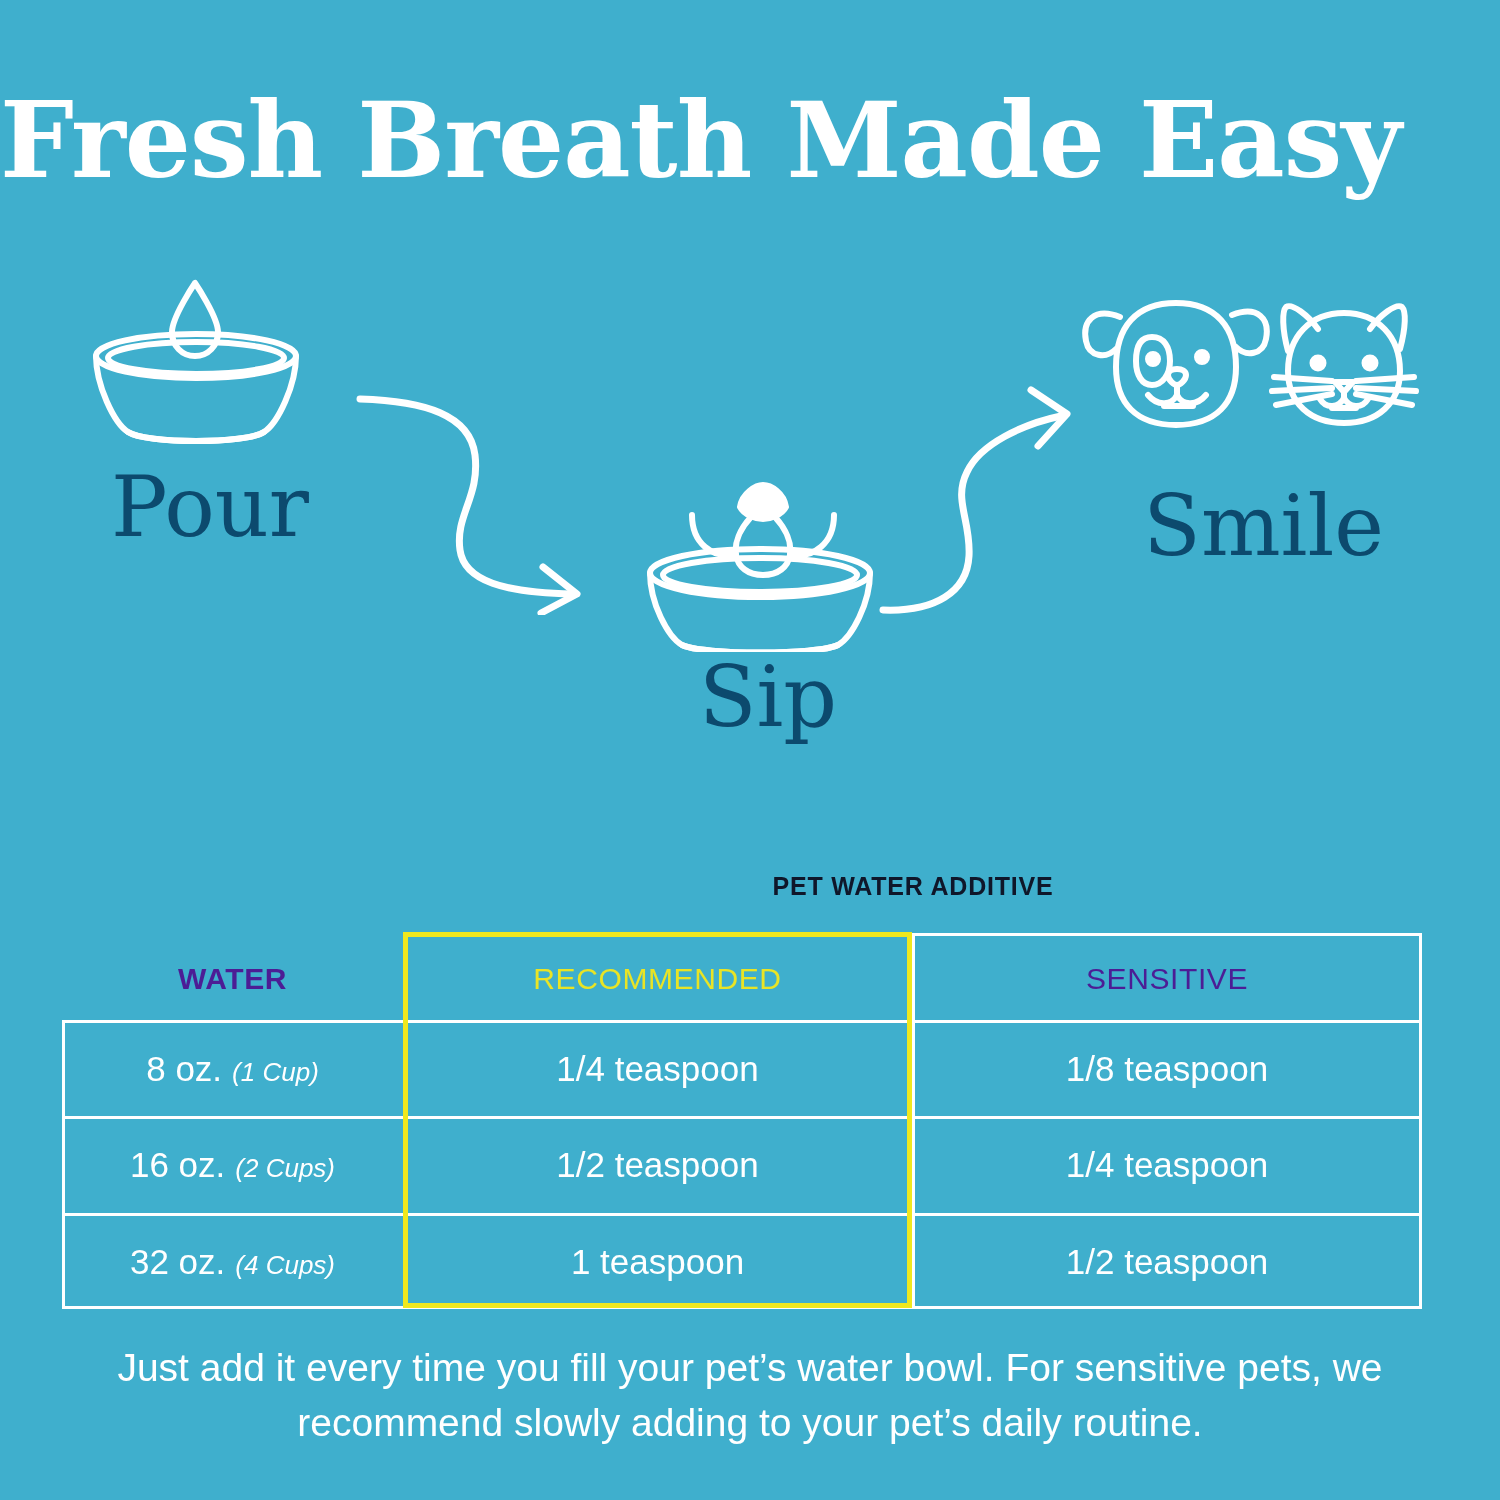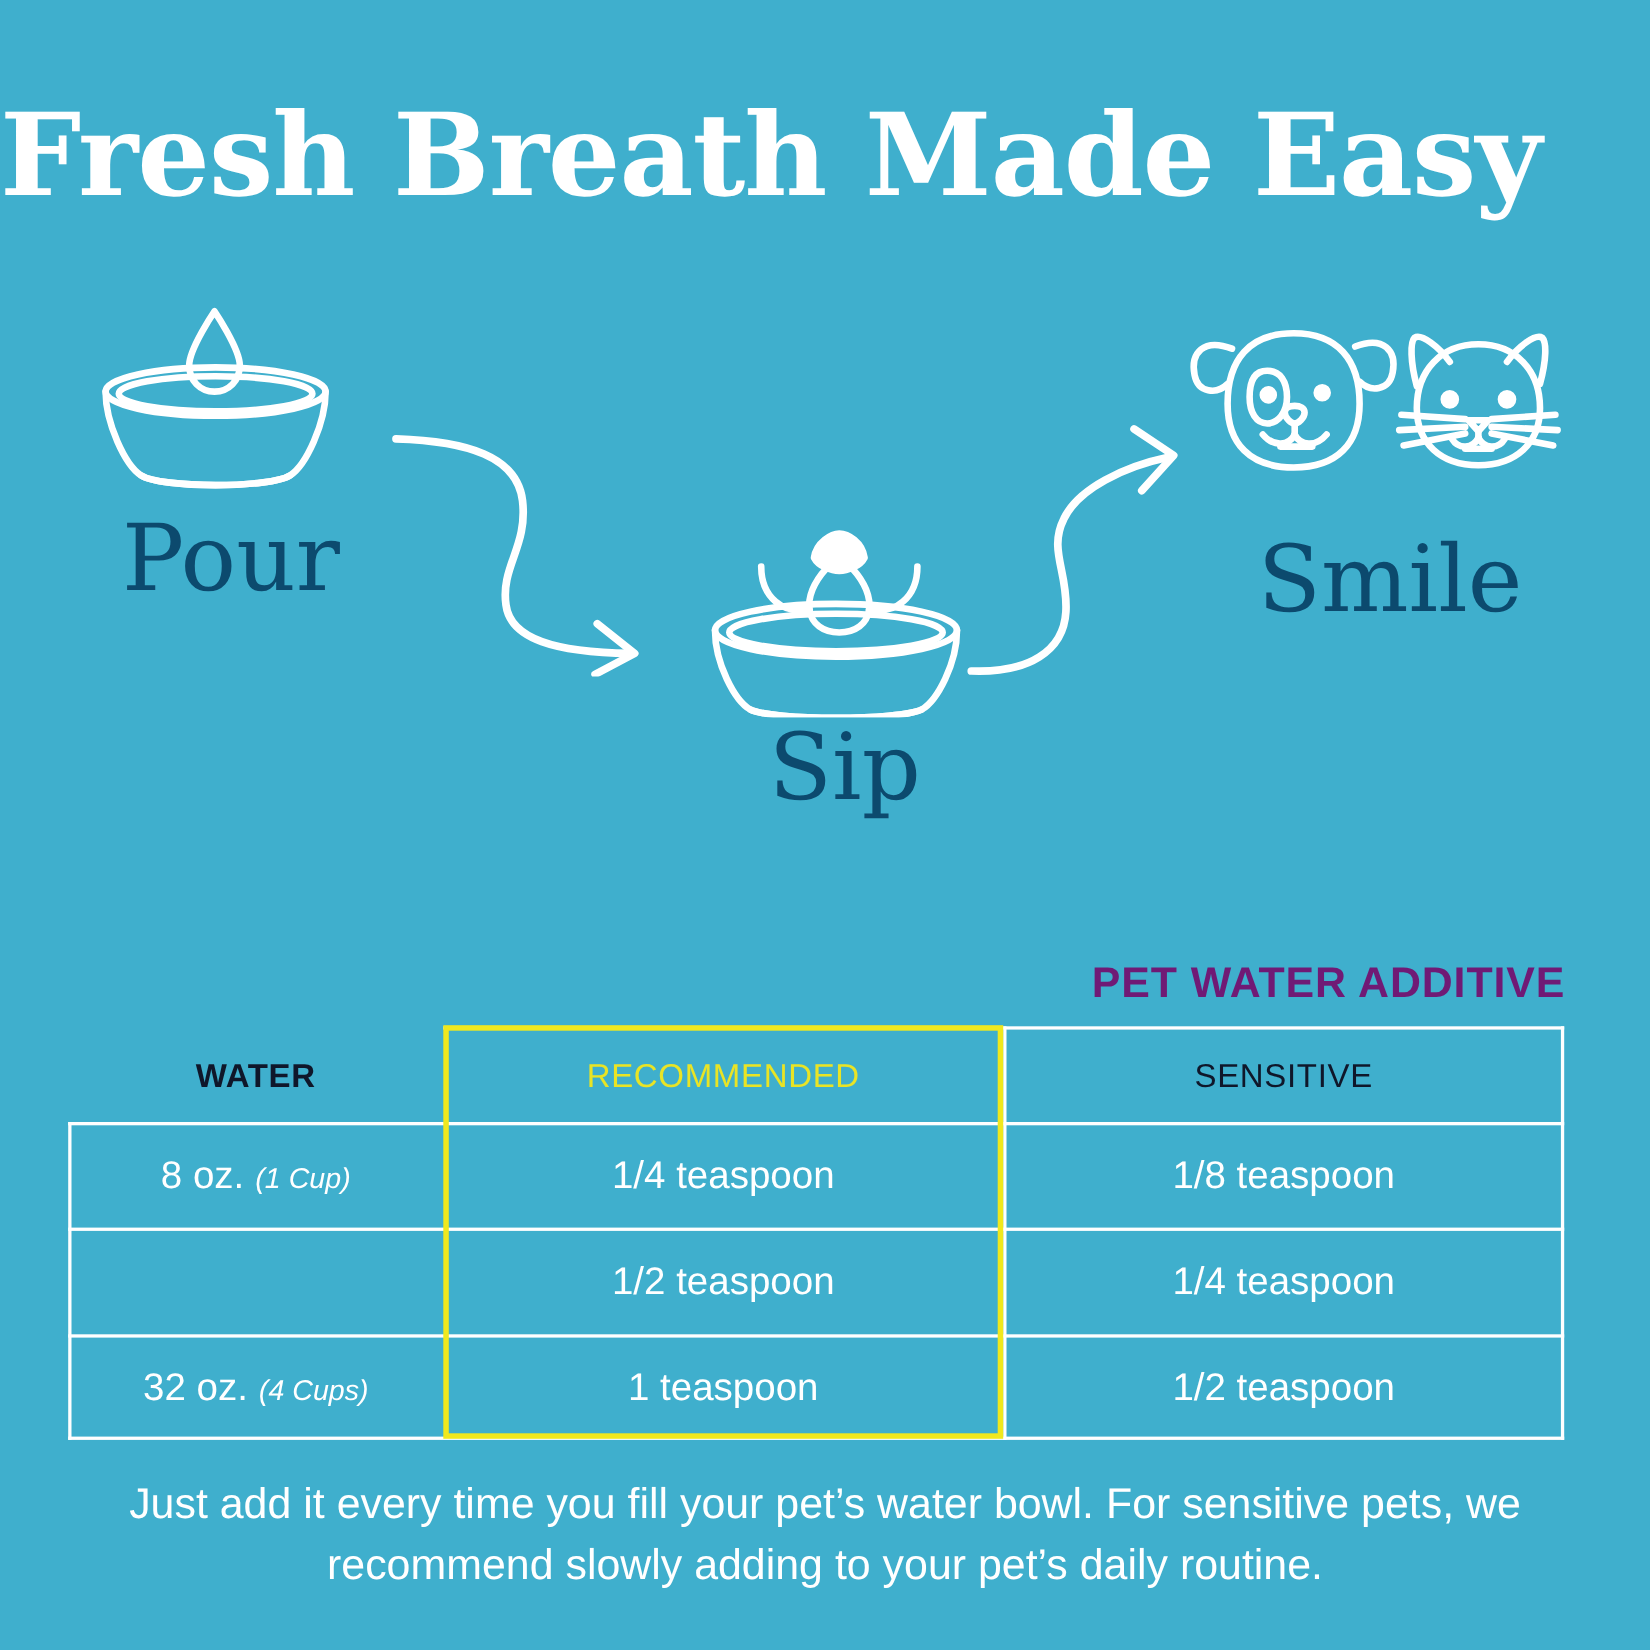--- a/index.html
+++ b/index.html
@@ -80,25 +80,25 @@
   #icon-faces  { left: 1060px; top: 30px; }
   #arrow-one   { left: 355px; top: 130px; }
   #arrow-two   { left: 875px; top: 125px; }
 
   
   #table-title {
     position: absolute;
     left: 403px;
     top: 872px;
     width: 1020px;
-    text-align: right;
-    font-size: 39px;
+    text-align: center;
+    font-size: 25px;
     font-weight: bold;
     letter-spacing: 0.8px;
-    color: #701a75;
+    color: #0f172a;
   }
 
   #dose-table {
     position: absolute;
     left: 62px;
     top: 933px;
     width: 1360px;
     height: 376px;
   }
 
@@ -138,21 +138,21 @@
     pointer-events: none;
   }
 
   
   .th {
     position: absolute;
     top: 8px;
     height: 76px;
     line-height: 76px;
     text-align: center;
-    color: #0f172a;
+    color: #4c1d95;
     font-size: 30px;
     letter-spacing: 0.6px;
   }
   #th-water       { left: 0px;   width: 341px; font-weight: bold; }
   #th-recommended { left: 341px; width: 509px; color: #E9E425; }
   #th-sensitive   { left: 850px; width: 510px; }
 
   
   .td {
     position: absolute;
@@ -321,20 +321,23 @@
     <div class="th" id="th-water">WATER</div>
     <div class="th" id="th-recommended">RECOMMENDED</div>
     <div class="th" id="th-sensitive">SENSITIVE</div>
 
     <div class="td col-water row-1">
       <span>8 oz.</span><span class="cups">(1 Cup)</span>
     </div>
     <div class="td col-rec row-1">1/4 teaspoon</div>
     <div class="td col-sens row-1">1/8 teaspoon</div>
 
+    <div class="td col-water row-2">
+      <span>16 oz.</span><span class="cups">(2 Cups)</span>
+    </div>
     <div class="td col-rec row-2">1/2 teaspoon</div>
     <div class="td col-sens row-2">1/4 teaspoon</div>
 
     <div class="td col-water row-3">
       <span>32 oz.</span><span class="cups">(4 Cups)</span>
     </div>
     <div class="td col-rec row-3">1 teaspoon</div>
     <div class="td col-sens row-3">1/2 teaspoon</div>
   </div>
 

